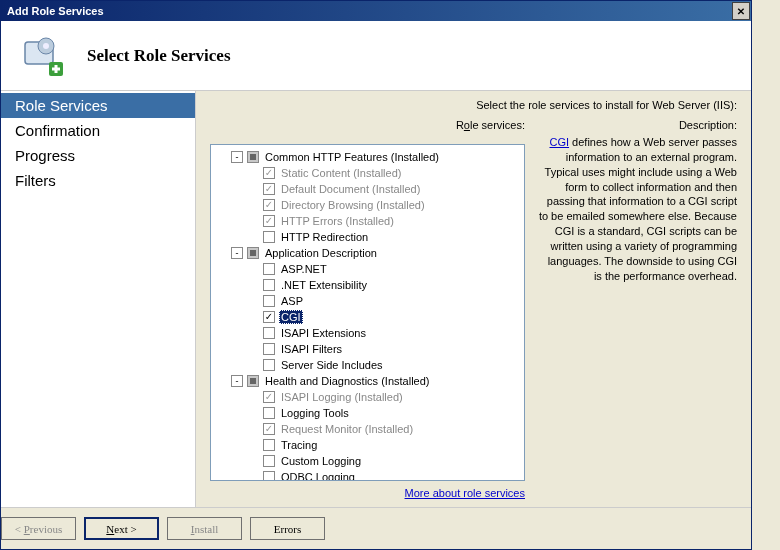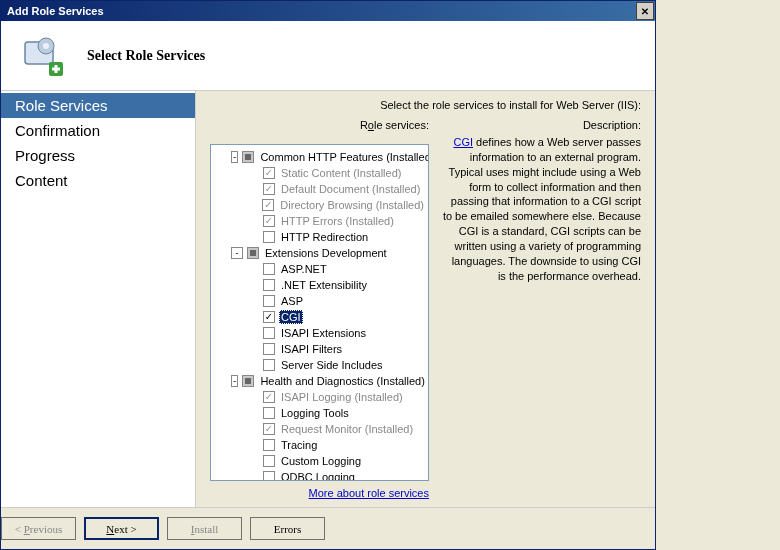--- a/index.html
+++ b/index.html
@@ -1,23 +1,23 @@
 <!DOCTYPE html>
 <html><head>
 <meta charset="utf-8">
 <style>
   * { box-sizing: border-box; margin: 0; padding: 0; }
   body { font-family: Tahoma, "Segoe UI", Arial, sans-serif; font-size: 11px; background: #ece9d8; }
-  .window { width: 656px; height: 550px; background: #ece9d8; border: 1px solid #0a246a; display: flex; flex-direction: column; position: relative; }
+  .window { width: 752px; height: 550px; background: #ece9d8; border: 1px solid #0a246a; display: flex; flex-direction: column; position: relative; }
   .titlebar { height: 20px; background: linear-gradient(to right, #0a246a, #3a6ea5); color: #fff; display: flex; align-items: center; justify-content: space-between; padding-left: 6px; }
   .titlebar .title-text { font-weight: bold; font-size: 11px; }
   .titlebar .close-btn { width: 18px; height: 18px; background: #d4d0c8; color: #000; display: flex; align-items: center; justify-content: center; font-size: 10px; border: 1px solid #404040; margin-right: 1px; cursor: pointer; font-family: Arial; font-weight: bold; }
   .header { height: 70px; background: #fff; display: flex; align-items: center; padding-left: 18px; border-bottom: 1px solid #ccc; }
   .header-icon { width: 48px; height: 48px; margin-right: 20px; position: relative; }
-  .header h1 { font-size: 14px; font-weight: bold; font-family: "Segoe UI", Tahoma; }
+  .header h1 { font-size: 17px; font-weight: bold; font-family: "Segoe UI", Tahoma; }
   .body { flex: 1; display: flex; overflow: hidden; }
   .sidebar { width: 195px; background: #fff; border-right: 1px solid #ccc; padding-top: 2px; }
   .sidebar-item { padding: 4px 0 4px 14px; cursor: pointer; color: #000; font-size: 15px; }
   .sidebar-item.active { background: #3a6ea5; color: #fff; }
   .main { flex: 1; padding: 8px 14px 8px 14px; display: flex; flex-direction: column; overflow: hidden; text-align: right; }
   .instruction { margin-bottom: 8px; }
   .content-area { flex: 1; display: flex; gap: 12px; overflow: hidden; }
   .tree-section { flex: 1; display: flex; flex-direction: column; overflow: hidden; }
   .tree-label { margin-bottom: 13px; }
   .tree-label .underline { text-decoration: underline; }
@@ -73,21 +73,21 @@
     </div>
     <h1>Select Role Services</h1>
   </div>
 
   <div class="body">
 
     <div class="sidebar" id="sidebar">
         <div class="sidebar-item active">Role Services</div>
         <div class="sidebar-item">Confirmation</div>
         <div class="sidebar-item">Progress</div>
-        <div class="sidebar-item">Content</div>
+        <div class="sidebar-item">Filters</div>
       </div>
 
     <div class="main">
       <div class="instruction">Select the role services to install for Web Server (IIS):</div>
       <div class="content-area">
         <div class="tree-section">
           <div class="tree-label">
             <span>R</span><span class="underline">o</span><span>le services:</span>
           </div>
           <div class="tree-container" id="tree">
@@ -117,21 +117,21 @@
                 <span class="node-label disabled">HTTP Errors  (Installed)</span>
               </div>
               <div class="tree-node indent-1">
                 <span class="expander-spacer"></span>
                 <span class="checkbox"></span>
                 <span class="node-label">HTTP Redirection</span>
               </div>
               <div class="tree-node indent-g">
                 <span class="expander">-</span>
                 <span class="checkbox indeterminate"></span>
-                <span class="node-label">Extensions Development</span>
+                <span class="node-label">Application Description</span>
               </div>
               <div class="tree-node indent-1">
                 <span class="expander-spacer"></span>
                 <span class="checkbox"></span>
                 <span class="node-label">ASP.NET</span>
               </div>
               <div class="tree-node indent-1">
                 <span class="expander-spacer"></span>
                 <span class="checkbox"></span>
                 <span class="node-label">.NET Extensibility</span>

